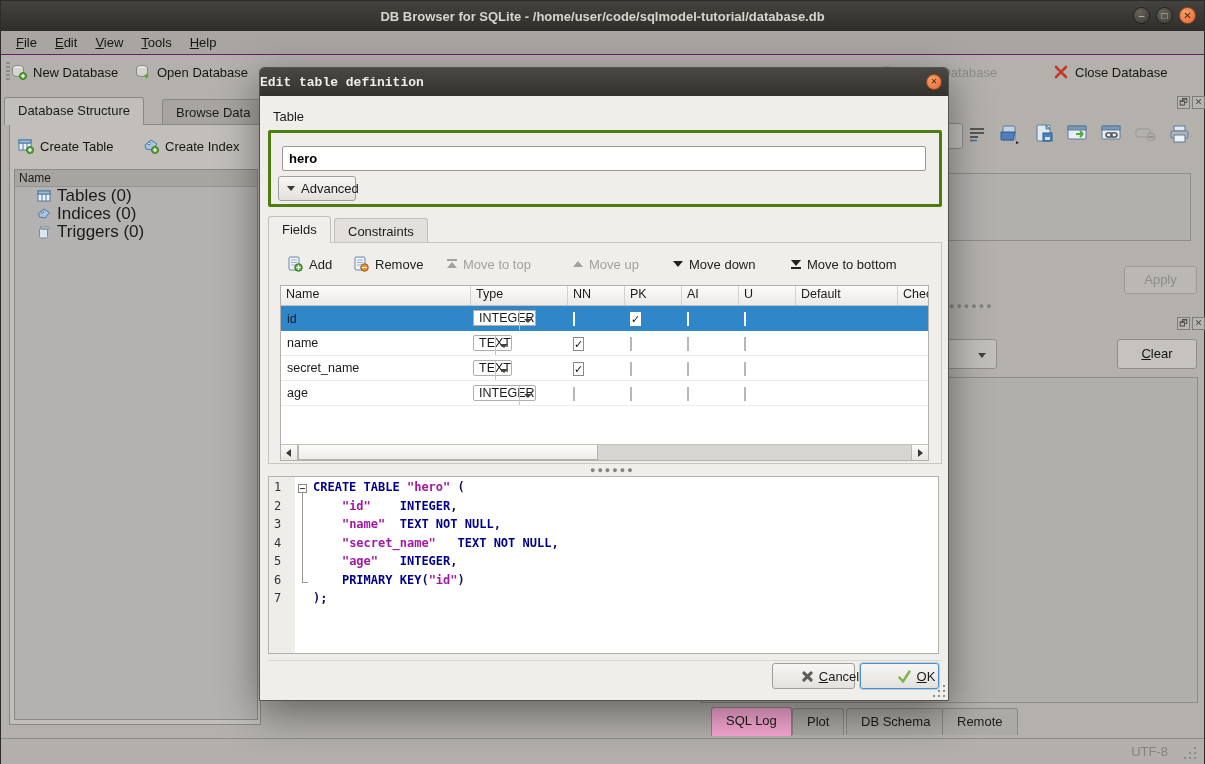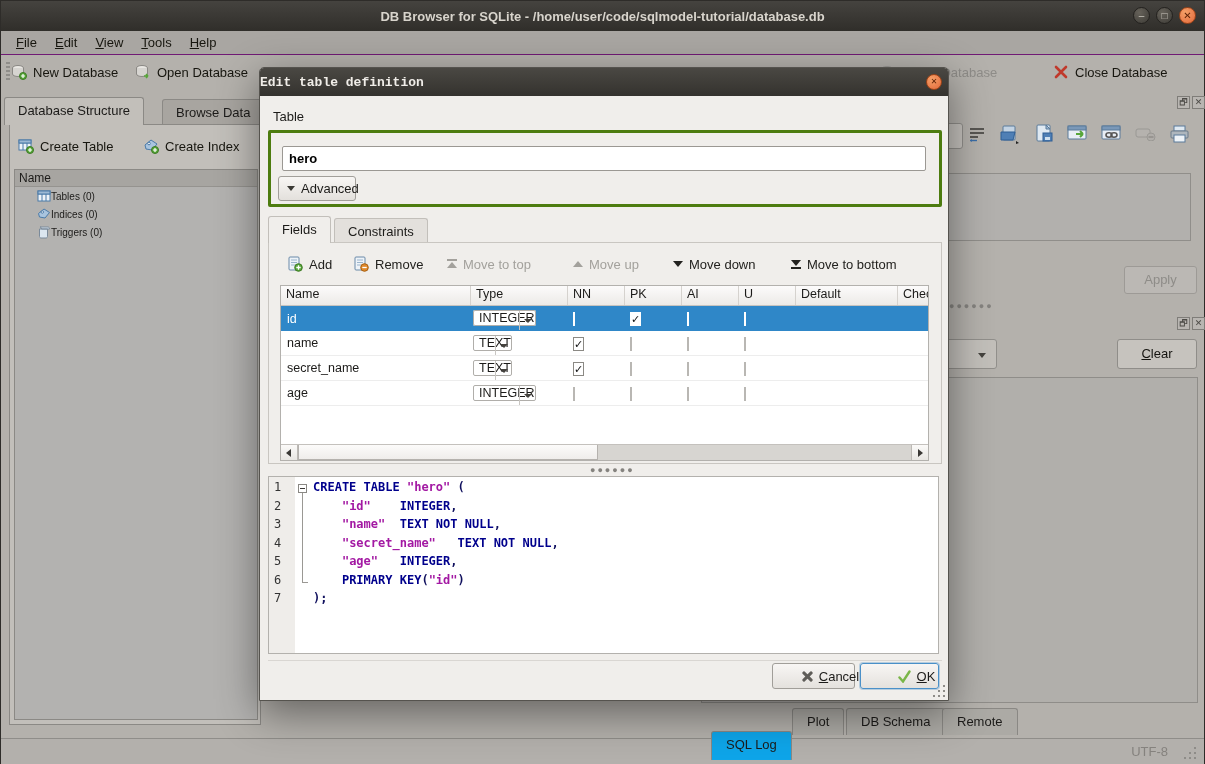--- a/index.html
+++ b/index.html
@@ -32,21 +32,21 @@
 
   
   .ltab { position:absolute; height:28px; padding:0 13px; line-height:26px;
     border:1px solid #8b8985; border-bottom:none; border-radius:3px 3px 0 0; background:#a8a5a0; }
   .ltab.active { background:#c2bfba; z-index:3; }
   .left-panel { position:absolute; left:8px; top:123px; width:252px; height:601px;
     background:#c2bfba; border:1px solid #8b8985; z-index:2; }
   .cr-btn { position:absolute; top:9px; height:24px; display:flex; align-items:center; gap:6px; color:#17160f; }
   .tree { position:absolute; left:4px; top:44px; right:2px; bottom:4px; background:#b3b2b0; border:1px solid #8b8985; }
   .tree-header { height:17px; background:#a7a5a1; border-bottom:1px solid #95938f; font-size:12px; padding:1px 0 0 4px; }
-  .tree-item { height:18px; display:flex; align-items:center; gap:0; padding-left:22px; font-size:10px; }
+  .tree-item { height:18px; display:flex; align-items:center; gap:6px; padding-left:22px; font-size:17px; }
   .icon14 { width:14px; height:14px; flex:0 0 14px; }
 
   
   .dockbtn { position:absolute; width:13px; height:13px; border:1px solid #7f7d79; background:#b9b6b2;
     color:#4c4a46; font-size:9px; line-height:11px; text-align:center; }
   .cellicons { position:absolute; top:120px; height:30px; }
   .cicon { position:absolute; width:26px; height:26px; top:0; display:flex; align-items:center; justify-content:center; }
   .combo-sliver { position:absolute; left:918px; top:122px; width:44px; height:26px; background:#c5c2bd;
     border:1px solid #908e8a; border-radius:3px; }
   .cell-area { position:absolute; left:700px; top:172px; width:490px; height:68px; background:#b2b0ad; border:1px solid #908e8a; }
@@ -57,21 +57,21 @@
     border:1px solid #918f8b; border-radius:3px; }
   .combo2 .arr { position:absolute; right:10px; top:13px; width:0; height:0;
     border-left:4px solid transparent; border-right:4px solid transparent; border-top:5px solid #44423e; }
   .clear-btn { position:absolute; left:1116px; top:338px; width:80px; height:30px; background:#c6c3be;
     border:1px solid #8f8d89; border-radius:3px; color:#14130f; text-align:center; line-height:28px; }
   .log-area { position:absolute; left:700px; top:376px; width:497px; height:326px; background:#b1afab; border:1px solid #8f8d89; }
 
   
   .btab { position:absolute; top:707px; height:27px; padding:0 14px; line-height:26px;
     border:1px solid #8a8884; border-bottom:none; border-radius:3px 3px 0 0; background:#acaaa5; }
-  .btab.active { background:#0ea5e9; top:730px; height:29px; z-index:2; }
+  .btab.active { background:#f9a8d4; top:706px; height:29px; z-index:2; }
   .statusbar { position:absolute; left:0; top:737px; width:100%; height:27px; background:#b3b0ac; border-top:1px solid #8f8d89; }
   .status-enc { position:absolute; right:36px; top:5px; color:#85827e; }
   .grip { position:absolute; width:12px; height:12px; }
   .grip i { position:absolute; width:2px; height:2px; background:#8e8c88; }
 
   
   .dialog { position:absolute; left:258px; top:66px; width:690px; height:634px; z-index:10;
     background:#f0eeeb; border:1px solid #55534e; border-radius:5px 5px 0 0; box-shadow:0 12px 42px rgba(0,0,0,.45); }
   .dlg-title { position:absolute; left:0; top:0; width:100%; height:28px;
     background:linear-gradient(#4a4843,#34322e); border-radius:4px 4px 0 0;
@@ -101,21 +101,21 @@
   .mv-icon .bar-t { position:absolute; left:0; top:0; width:10px; height:2px; background:currentColor; }
   .mv-icon .bar-b { position:absolute; left:0; bottom:0; width:10px; height:2px; background:currentColor; }
 
   .grid { position:absolute; left:11px; top:42px; width:649px; height:176px; border:1px solid #b3b1ad; background:#fff; overflow:hidden; }
   .grow { display:grid; grid-template-columns:190px 97px 57px 57px 57px 57px 102px 1fr; }
   .ghead { height:20px; background:linear-gradient(#fcfbfb,#ecea e7); background:linear-gradient(#fcfbfb,#eceae7); border-bottom:1px solid #c6c3bf; }
   .ghead .gcell { font-size:12.5px; padding:1px 0 0 5px; border-right:1px solid #d5d2ce; white-space:nowrap; overflow:hidden; }
   .drow { height:25px; border-bottom:1px solid #ededed; align-items:center; }
   .drow .name { padding-left:6px; font-size:12.5px; }
   .drow.selected { background:#2f87c8; border-bottom:none; }
-  .drow.selected .name { color:#ffffff; }
+  .drow.selected .name { color:#0f172a; }
   .mini-combo { width:92px; height:21px; margin-left:2px; background:#fff; border:1px solid #b0aeaa; border-radius:2px;
     position:relative; font-size:12.5px; line-height:19px; padding-left:5px; }
   .mini-combo .arrbox { position:absolute; right:0; top:0; width:16px; height:19px; border-left:1px solid #c9c6c2; }
   .mini-combo .arrbox i { position:absolute; left:4px; top:8px; width:0; height:0;
     border-left:4px solid transparent; border-right:4px solid transparent; border-top:4px solid #44423e; }
   .cb { width:13px; height:13px; margin-left:5px; background:#f4f4f4; border:1px solid #b9b7b3;
     font-size:11px; line-height:11px; text-align:center; font-weight:bold; color:#111; }
   .drow.selected .cb { background:#fff; border-color:#fff; }
   .cb.on { background:#fff; border-color:#8b8984; }
   .gfiller { height:39px; background:#fff; }

